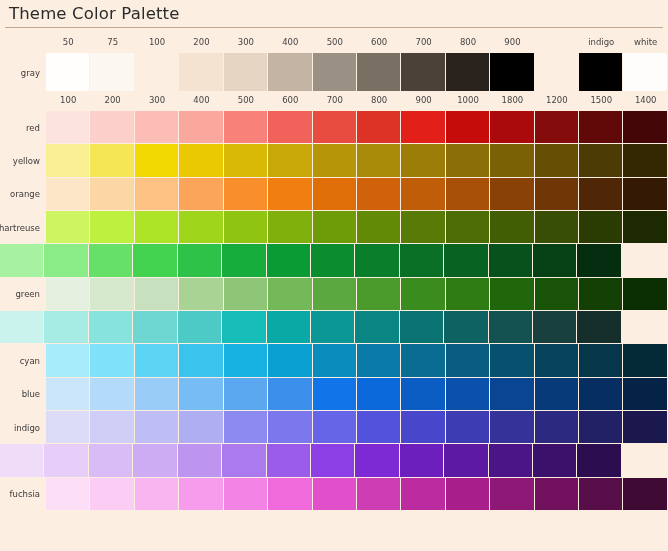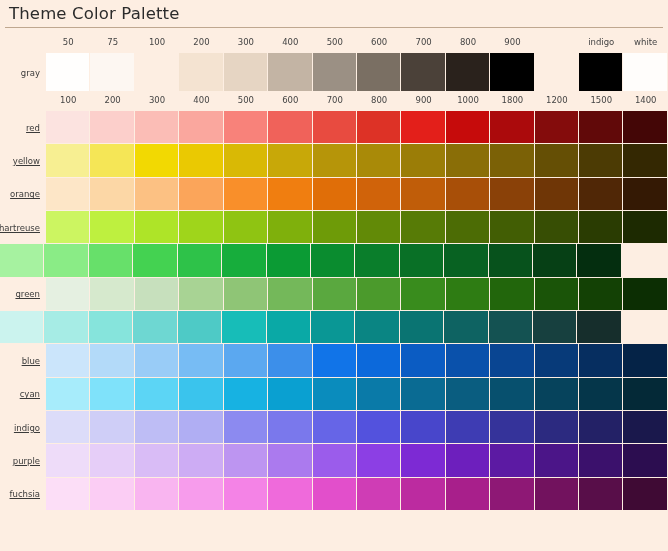--- a/index.html
+++ b/index.html
@@ -87,21 +87,21 @@
   .swatch.blank { border-right-color: transparent; border-bottom-color: transparent; }
 
   
   #gray-section { margin-top: 10px; }
   #gray-section .swatch { height: 39px; }
   #gray-section .row-label { height: 39px; }
 
   
   #palette-section { margin-top: 3px; }
   #palette-section .swatch { height: 33.35px; }
-  #palette-section .row-label { height: 33.35px; text-decoration: underline; }
+  #palette-section .row-label { height: 33.35px; }
 </style>
 </head>
 <body>
 
 <div id="page">
 
   <div id="header">
     <div id="page-title">Theme Color Palette</div>
   </div>
   <div id="title-rule"></div>
@@ -273,72 +273,71 @@
           <div class="swatch cell-w" style="background: rgb(10, 169, 166);"></div>
           <div class="swatch cell-w" style="background: rgb(10, 151, 149);"></div>
           <div class="swatch cell-w" style="background: rgb(10, 133, 131);"></div>
           <div class="swatch cell-w" style="background: rgb(10, 116, 114);"></div>
           <div class="swatch cell-w" style="background: rgb(14, 99, 98);"></div>
           <div class="swatch cell-w" style="background: rgb(20, 82, 82);"></div>
           <div class="swatch cell-w" style="background: rgb(23, 64, 63);"></div>
           <div class="swatch cell-w" style="background: rgb(22, 46, 44);"></div>
         </div>
         <div class="grid-row">
+          <div class="row-label label-col">cyan</div>
+          <div class="swatch cell-w" style="background: rgb(167, 236, 251);"></div>
+          <div class="swatch cell-w" style="background: rgb(127, 226, 250);"></div>
+          <div class="swatch cell-w" style="background: rgb(92, 213, 245);"></div>
+          <div class="swatch cell-w" style="background: rgb(58, 196, 237);"></div>
+          <div class="swatch cell-w" style="background: rgb(23, 178, 226);"></div>
+          <div class="swatch cell-w" style="background: rgb(10, 160, 209);"></div>
+          <div class="swatch cell-w" style="background: rgb(10, 140, 189);"></div>
+          <div class="swatch cell-w" style="background: rgb(10, 122, 168);"></div>
+          <div class="swatch cell-w" style="background: rgb(10, 107, 147);"></div>
+          <div class="swatch cell-w" style="background: rgb(10, 93, 128);"></div>
+          <div class="swatch cell-w" style="background: rgb(7, 80, 110);"></div>
+          <div class="swatch cell-w" style="background: rgb(6, 67, 92);"></div>
+          <div class="swatch cell-w" style="background: rgb(5, 54, 74);"></div>
+          <div class="swatch cell-w" style="background: rgb(4, 41, 55);"></div>
+        </div>
+        <div class="grid-row">
           <div class="row-label label-col">blue</div>
           <div class="swatch cell-w" style="background: rgb(203, 229, 251);"></div>
           <div class="swatch cell-w" style="background: rgb(179, 218, 249);"></div>
           <div class="swatch cell-w" style="background: rgb(153, 204, 247);"></div>
           <div class="swatch cell-w" style="background: rgb(119, 188, 244);"></div>
           <div class="swatch cell-w" style="background: rgb(91, 168, 240);"></div>
           <div class="swatch cell-w" style="background: rgb(60, 143, 234);"></div>
           <div class="swatch cell-w" style="background: rgb(17, 116, 232);"></div>
           <div class="swatch cell-w" style="background: rgb(12, 105, 219);"></div>
           <div class="swatch cell-w" style="background: rgb(11, 92, 195);"></div>
           <div class="swatch cell-w" style="background: rgb(10, 81, 171);"></div>
           <div class="swatch cell-w" style="background: rgb(9, 69, 146);"></div>
           <div class="swatch cell-w" style="background: rgb(7, 58, 121);"></div>
           <div class="swatch cell-w" style="background: rgb(6, 46, 96);"></div>
           <div class="swatch cell-w" style="background: rgb(5, 35, 71);"></div>
         </div>
         <div class="grid-row">
-          <div class="row-label label-col">cyan</div>
-          <div class="swatch cell-w" style="background: rgb(167, 236, 251);"></div>
-          <div class="swatch cell-w" style="background: rgb(127, 226, 250);"></div>
-          <div class="swatch cell-w" style="background: rgb(92, 213, 245);"></div>
-          <div class="swatch cell-w" style="background: rgb(58, 196, 237);"></div>
-          <div class="swatch cell-w" style="background: rgb(23, 178, 226);"></div>
-          <div class="swatch cell-w" style="background: rgb(10, 160, 209);"></div>
-          <div class="swatch cell-w" style="background: rgb(10, 140, 189);"></div>
-          <div class="swatch cell-w" style="background: rgb(10, 122, 168);"></div>
-          <div class="swatch cell-w" style="background: rgb(10, 107, 147);"></div>
-          <div class="swatch cell-w" style="background: rgb(10, 93, 128);"></div>
-          <div class="swatch cell-w" style="background: rgb(7, 80, 110);"></div>
-          <div class="swatch cell-w" style="background: rgb(6, 67, 92);"></div>
-          <div class="swatch cell-w" style="background: rgb(5, 54, 74);"></div>
-          <div class="swatch cell-w" style="background: rgb(4, 41, 55);"></div>
-        </div>
-        <div class="grid-row">
           <div class="row-label label-col">indigo</div>
           <div class="swatch cell-w" style="background: rgb(220, 220, 249);"></div>
           <div class="swatch cell-w" style="background: rgb(207, 206, 247);"></div>
           <div class="swatch cell-w" style="background: rgb(190, 189, 245);"></div>
           <div class="swatch cell-w" style="background: rgb(176, 174, 243);"></div>
           <div class="swatch cell-w" style="background: rgb(140, 138, 240);"></div>
           <div class="swatch cell-w" style="background: rgb(122, 120, 236);"></div>
           <div class="swatch cell-w" style="background: rgb(102, 101, 231);"></div>
           <div class="swatch cell-w" style="background: rgb(83, 82, 221);"></div>
           <div class="swatch cell-w" style="background: rgb(72, 70, 203);"></div>
           <div class="swatch cell-w" style="background: rgb(62, 60, 179);"></div>
           <div class="swatch cell-w" style="background: rgb(53, 51, 154);"></div>
           <div class="swatch cell-w" style="background: rgb(44, 42, 128);"></div>
           <div class="swatch cell-w" style="background: rgb(35, 33, 102);"></div>
           <div class="swatch cell-w" style="background: rgb(26, 24, 76);"></div>
         </div>
         <div class="grid-row">
-          <div class="row-label label-col">purple</div>
           <div class="swatch cell-w" style="background: rgb(238, 220, 249);"></div>
           <div class="swatch cell-w" style="background: rgb(230, 206, 248);"></div>
           <div class="swatch cell-w" style="background: rgb(217, 188, 246);"></div>
           <div class="swatch cell-w" style="background: rgb(205, 172, 244);"></div>
           <div class="swatch cell-w" style="background: rgb(189, 149, 241);"></div>
           <div class="swatch cell-w" style="background: rgb(171, 122, 238);"></div>
           <div class="swatch cell-w" style="background: rgb(155, 92, 235);"></div>
           <div class="swatch cell-w" style="background: rgb(140, 63, 228);"></div>
           <div class="swatch cell-w" style="background: rgb(125, 42, 212);"></div>
           <div class="swatch cell-w" style="background: rgb(109, 31, 189);"></div>

